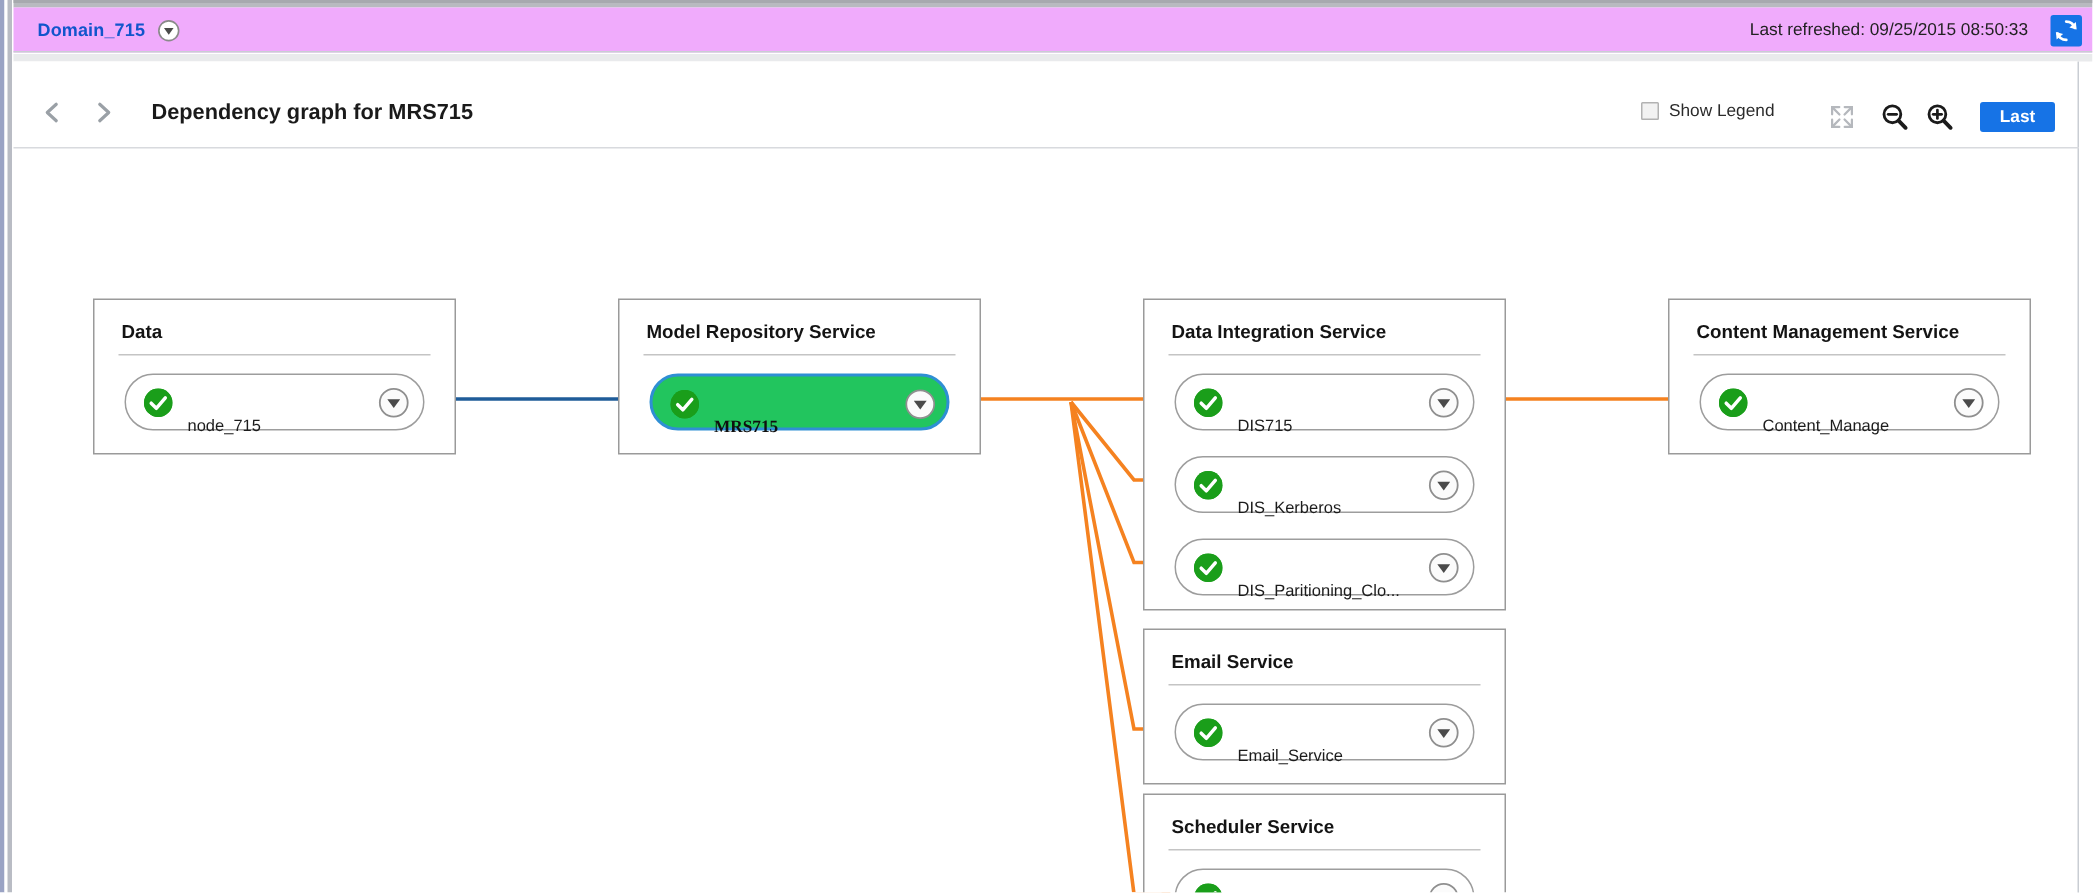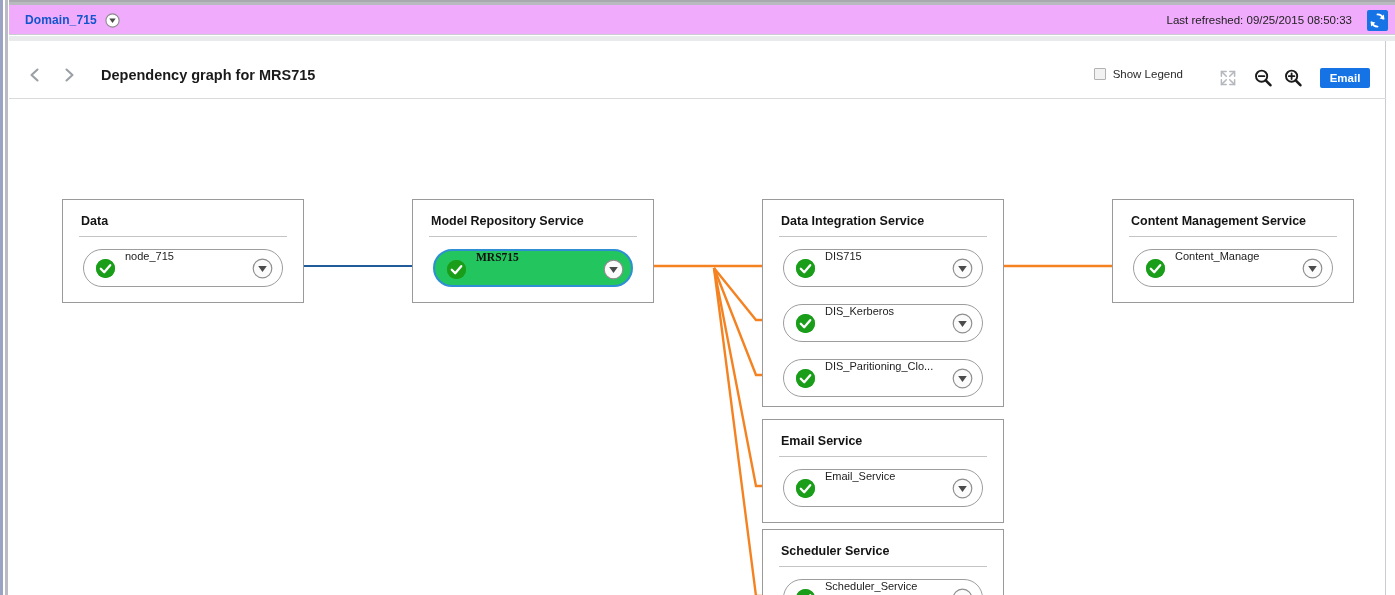--- a/index.html
+++ b/index.html
@@ -230,21 +230,21 @@
   .status-dot {
     position: absolute;
     left: 12px; top: 9px;
     width: 19px; height: 19px;
     border-radius: 50%;
     background: #1a9e1a;
   }
   .status-dot svg { position: absolute; left: 0; top: 0; }
   .pill-label {
     position: absolute;
-    left: 41px; top: 0;
+    left: 41px; top: 28px;
     font-size: 11px;
     color: #1c1c1c;
     white-space: nowrap;
   }
   .pill.selected .pill-label {
     font-weight: bold;
     font-size: 11.5px;
     color: #0f0f0f;
   }
   .pill-caret {
@@ -334,21 +334,21 @@
 
       <div class="tool-icon ic-zin">
         <svg width="22" height="22" viewBox="0 0 22 22">
           <circle cx="9.6" cy="9.2" r="5.6" fill="none" stroke="#1b1b1b" stroke-width="1.9"></circle>
           <line x1="13.7" y1="13.4" x2="18.4" y2="18.2" stroke="#1b1b1b" stroke-width="2.6" stroke-linecap="round"></line>
           <line x1="6.8" y1="9.2" x2="12.4" y2="9.2" stroke="#1b1b1b" stroke-width="1.8" stroke-linecap="round"></line>
           <line x1="9.6" y1="6.4" x2="9.6" y2="12" stroke="#1b1b1b" stroke-width="1.8" stroke-linecap="round"></line>
         </svg>
       </div>
 
-      <button class="close-btn">Email</button>
+      <button class="close-btn">Last</button>
     </div>
 
     <div class="canvas">
 
       <svg id="edges" viewBox="0 0 1377 554">
         <defs>
           <marker id="arrO" viewBox="0 0 10 10" refX="9" refY="5" markerWidth="7" markerHeight="7" orient="auto-start-reverse">
             <polyline points="2,1 8.5,5 2,9" fill="none" stroke="#f58220" stroke-width="1.9" stroke-linecap="round" stroke-linejoin="round"></polyline>
           </marker>
           <marker id="arrB" viewBox="0 0 10 10" refX="9" refY="5" markerWidth="7" markerHeight="7" orient="auto-start-reverse">

